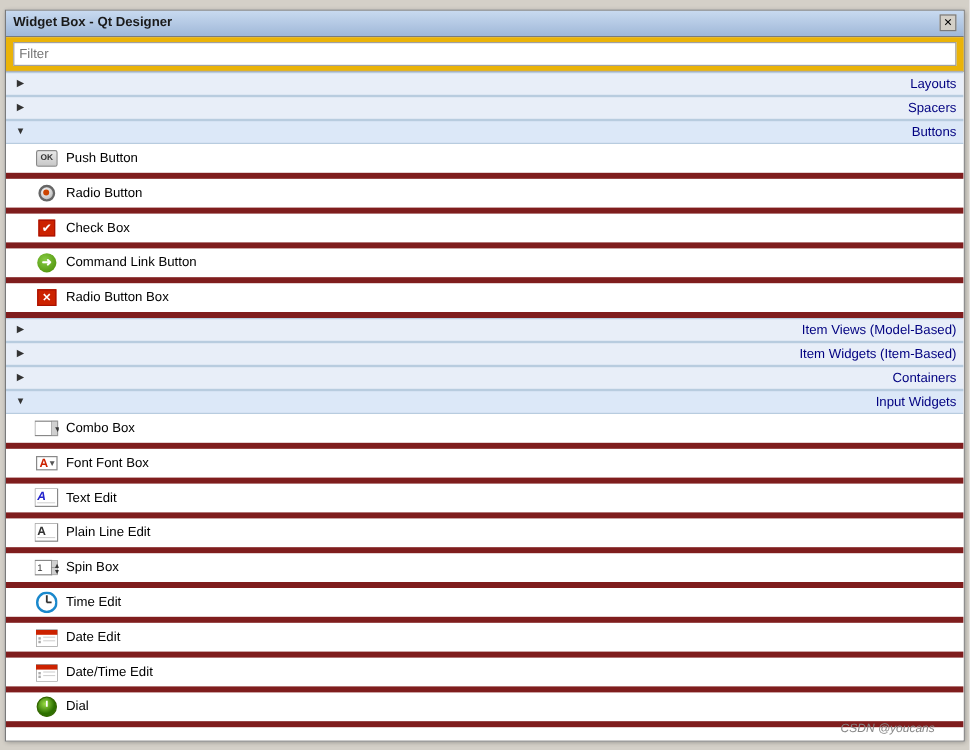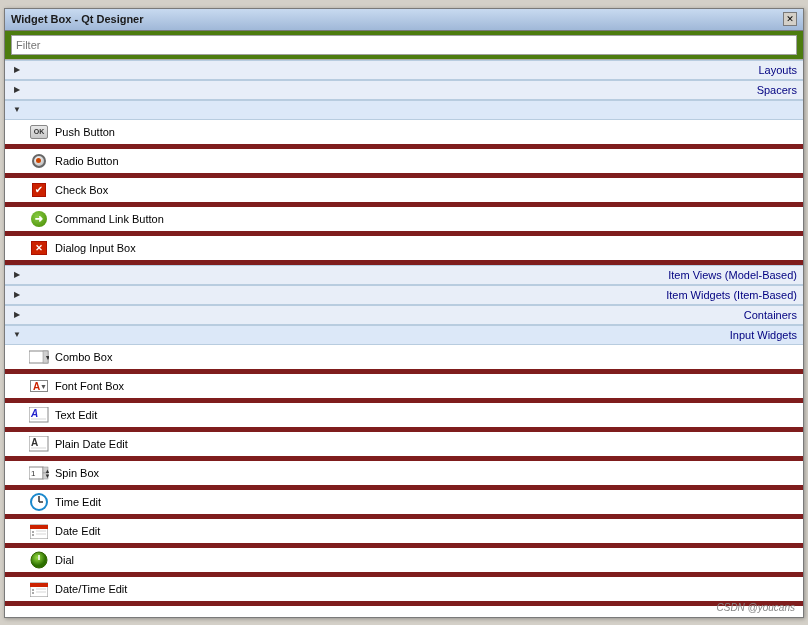--- a/index.html
+++ b/index.html
@@ -43,21 +43,21 @@
       border: 1px solid #7a7a7a;
       display: flex;
       align-items: center;
       justify-content: center;
       font-size: 9px;
       cursor: pointer;
     }
     .filter-bar {
       padding: 4px 6px;
       border-bottom: 1px solid #b0b0b0;
-      background: #4d7c0f;
+      background: #eab308;
     }
     .filter-input {
       width: 100%;
       height: 20px;
       border: 1px solid #a0a0a0;
       background: white;
       padding: 2px 4px;
       font-size: 11px;
       color: #888;
       outline: none;
@@ -220,21 +220,21 @@
       content: '▼';
       position: absolute;
       right: 0px;
       top: 2px;
       font-size: 7px;
       color: #555;
     }
     .watermark {
       position: absolute;
       bottom: 4px;
-      right: 8px;
+      right: 24px;
       font-size: 10px;
       color: #888;
       font-style: italic;
       text-align: right;
     }
   </style>
 </head>
 <body>
 
 <div class="window">
@@ -252,20 +252,21 @@
       <span class="category-label">Layouts</span>
     </div>
 
     <div class="category-header collapsed">
       <span class="arrow">▶</span>
       <span class="category-label">Spacers</span>
     </div>
 
     <div class="category-header">
       <span class="arrow">▼</span>
+      <span class="category-label">Buttons</span>
     </div>
 
     <div class="widget-item">
       <div class="widget-icon">
         <div class="icon-push-button">OK</div>
       </div>
       <span class="widget-label">Push Button</span>
     </div>
 
 
@@ -287,21 +288,21 @@
       <div class="widget-icon">
         <div class="icon-command-link">➜</div>
       </div>
       <span class="widget-label">Command Link Button</span>
     </div>
 
     <div class="widget-item">
       <div class="widget-icon">
         <div class="icon-dialog-box">✕</div>
       </div>
-      <span class="widget-label">Dialog Input Box</span>
+      <span class="widget-label">Radio Button Box</span>
     </div>
 
     <div class="category-header collapsed">
       <span class="arrow">▶</span>
       <span class="category-label">Item Views (Model-Based)</span>
     </div>
 
     <div class="category-header collapsed">
       <span class="arrow">▶</span>
       <span class="category-label">Item Widgets (Item-Based)</span>
@@ -348,21 +349,21 @@
     </div>
 
     <div class="widget-item">
       <div class="widget-icon">
         <svg width="20" height="16" viewBox="0 0 20 16">
           <rect x="0" y="0" width="19" height="15" fill="white" stroke="#888" stroke-width="1"></rect>
           <text x="2" y="10" font-size="10" fill="#333" font-weight="bold">A</text>
           <line x1="2" y1="12" x2="17" y2="12" stroke="#aaa" stroke-width="0.5"></line>
         </svg>
       </div>
-      <span class="widget-label">Plain Date Edit</span>
+      <span class="widget-label">Plain Line Edit</span>
     </div>
 
     <div class="widget-item">
       <div class="widget-icon">
         <svg width="20" height="14" viewBox="0 0 20 14">
           <rect x="0" y="1" width="14" height="12" fill="white" stroke="#888" stroke-width="1"></rect>
           <text x="2" y="10" font-size="8" fill="#333">1</text>
           <rect x="14" y="1" width="5" height="6" fill="#d0d0d0" stroke="#888" stroke-width="0.5"></rect>
           <rect x="14" y="7" width="5" height="6" fill="#d0d0d0" stroke="#888" stroke-width="0.5"></rect>
           <text x="15.5" y="7" font-size="6" fill="#333">▲</text>
@@ -389,47 +390,47 @@
         <svg width="18" height="16" viewBox="0 0 18 16">
           <rect x="0" y="2" width="18" height="14" fill="white" stroke="#888" stroke-width="1"></rect>
           <rect x="0" y="2" width="18" height="4" fill="#cc2200"></rect>
           <line x1="6" y1="8" x2="16" y2="8" stroke="#aaa" stroke-width="0.5"></line>
           <line x1="6" y1="11" x2="16" y2="11" stroke="#aaa" stroke-width="0.5"></line>
           <rect x="2" y="8" width="2" height="2" fill="#aaa"></rect>
           <rect x="2" y="11" width="2" height="2" fill="#aaa"></rect>
         </svg>
       </div>
       <span class="widget-label">Date Edit</span>
+    </div>
+
+    <div class="widget-item">
+      <div class="widget-icon">
+        <svg width="18" height="16" viewBox="0 0 18 16">
+          <rect x="0" y="2" width="18" height="14" fill="white" stroke="#888" stroke-width="1"></rect>
+          <rect x="0" y="2" width="18" height="4" fill="#cc2200"></rect>
+          <line x1="6" y1="8" x2="16" y2="8" stroke="#aaa" stroke-width="0.5"></line>
+          <line x1="6" y1="11" x2="16" y2="11" stroke="#aaa" stroke-width="0.5"></line>
+          <rect x="2" y="8" width="2" height="2" fill="#aaa"></rect>
+          <rect x="2" y="11" width="2" height="2" fill="#aaa"></rect>
+        </svg>
+      </div>
+      <span class="widget-label">Date/Time Edit</span>
     </div>
 
     <div class="widget-item">
       <div class="widget-icon">
         <svg width="18" height="18" viewBox="0 0 18 18">
           <circle cx="9" cy="9" r="8" fill="url(#dialGrad)" stroke="#336600" stroke-width="1"></circle>
           <defs>
             <radialGradient id="dialGrad" cx="40%" cy="35%">
               <stop offset="0%" stop-color="#99dd44"></stop>
               <stop offset="100%" stop-color="#2d7000"></stop>
             </radialGradient>
           </defs>
           <line x1="9" y1="9" x2="9" y2="4" stroke="white" stroke-width="1.5"></line>
         </svg>
       </div>
       <span class="widget-label">Dial</span>
     </div>
 
-    <div class="widget-item">
-      <div class="widget-icon">
-        <svg width="18" height="16" viewBox="0 0 18 16">
-          <rect x="0" y="2" width="18" height="14" fill="white" stroke="#888" stroke-width="1"></rect>
-          <rect x="0" y="2" width="18" height="4" fill="#cc2200"></rect>
-          <line x1="6" y1="8" x2="16" y2="8" stroke="#aaa" stroke-width="0.5"></line>
-          <line x1="6" y1="11" x2="16" y2="11" stroke="#aaa" stroke-width="0.5"></line>
-          <rect x="2" y="8" width="2" height="2" fill="#aaa"></rect>
-          <rect x="2" y="11" width="2" height="2" fill="#aaa"></rect>
-        </svg>
-      </div>
-      <span class="widget-label">Date/Time Edit</span>
-    </div>
-
     <div class="watermark">CSDN @youcans</div>
   </div>
 </div>
 
 </body></html>

